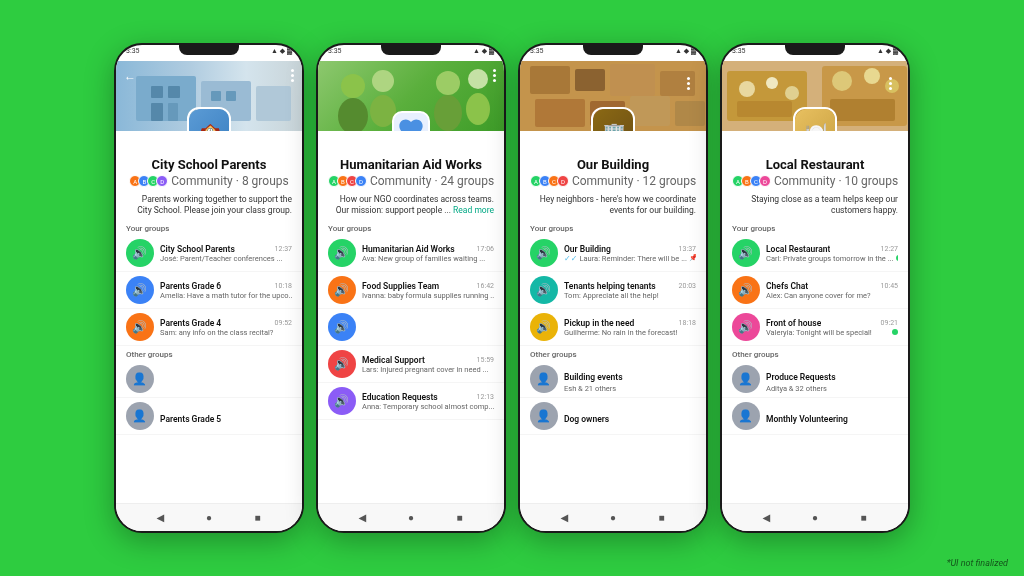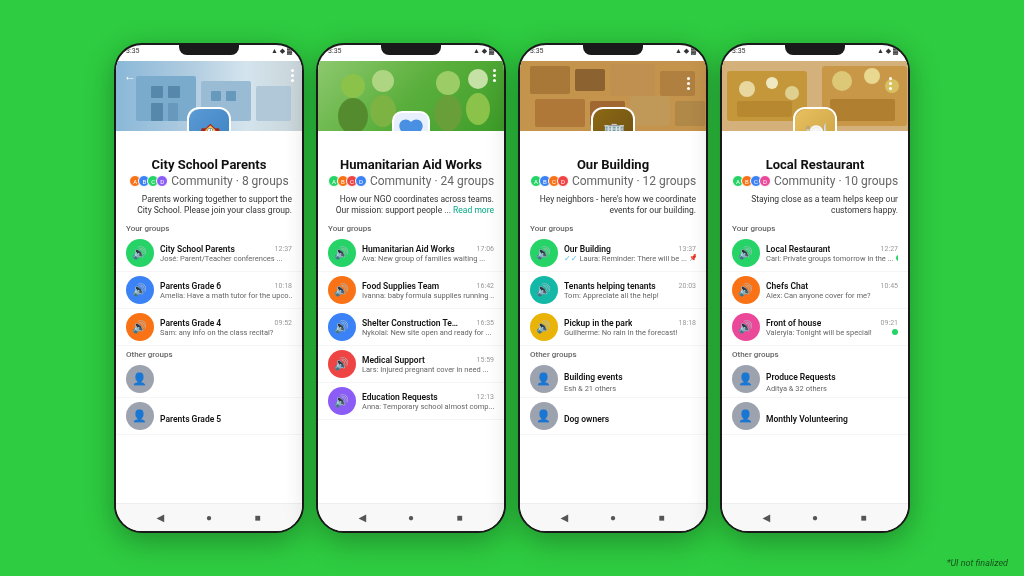--- a/index.html
+++ b/index.html
@@ -499,27 +499,20 @@
               <span class="group-time">16:42</span>
             </div>
             <div class="group-last-msg">
               <span>Ivanna: baby formula supplies running ...</span>
 
             </div>
           </div>
         </div>
         <div class="group-item">
           <div class="group-avatar g-blue">🔊</div>
-          <div class="group-info">
-            <div class="group-name-row">
-              <span class="group-name">Shelter Construction Team</span>
-              <span class="group-time">16:35</span>
-            </div>
-            <div class="group-last-msg">Nykolai: New site open and ready for ...</div>
-          </div>
         </div>
         <div class="group-item">
           <div class="group-avatar g-red">🔊</div>
           <div class="group-info">
             <div class="group-name-row">
               <span class="group-name">Medical Support</span>
               <span class="group-time">15:59</span>
             </div>
             <div class="group-last-msg">Lars: Injured pregnant cover in need ...</div>
           </div>
@@ -612,21 +605,21 @@
               <span class="group-name">Tenants helping tenants</span>
               <span class="group-time">20:03</span>
             </div>
             <div class="group-last-msg">Tom: Appreciate all the help!</div>
           </div>
         </div>
         <div class="group-item">
           <div class="group-avatar g-yellow">🔊</div>
           <div class="group-info">
             <div class="group-name-row">
-              <span class="group-name">Pickup in the park</span>
+              <span class="group-name">Pickup in the need</span>
               <span class="group-time">18:18</span>
             </div>
             <div class="group-last-msg">Guilherme: No rain in the forecast!</div>
           </div>
         </div>
         <div class="section-label">Other groups</div>
         <div class="group-item">
           <div class="group-avatar g-gray">👤</div>
           <div class="group-info">
             <span class="group-name">Building events</span>

